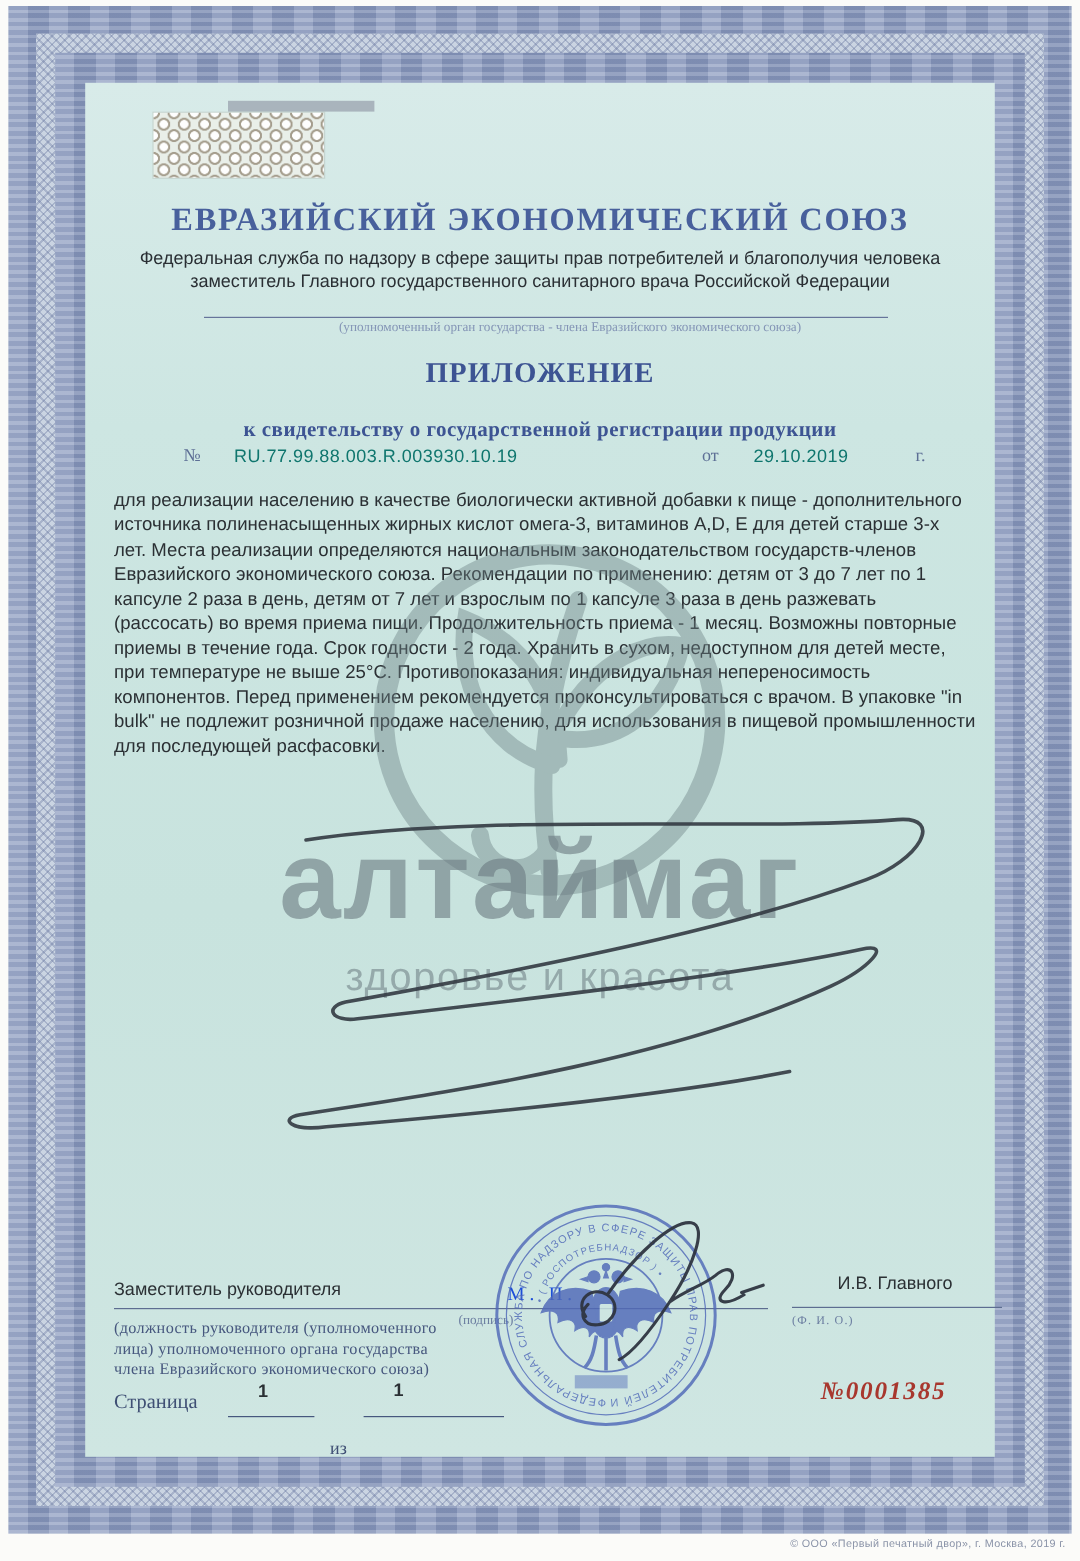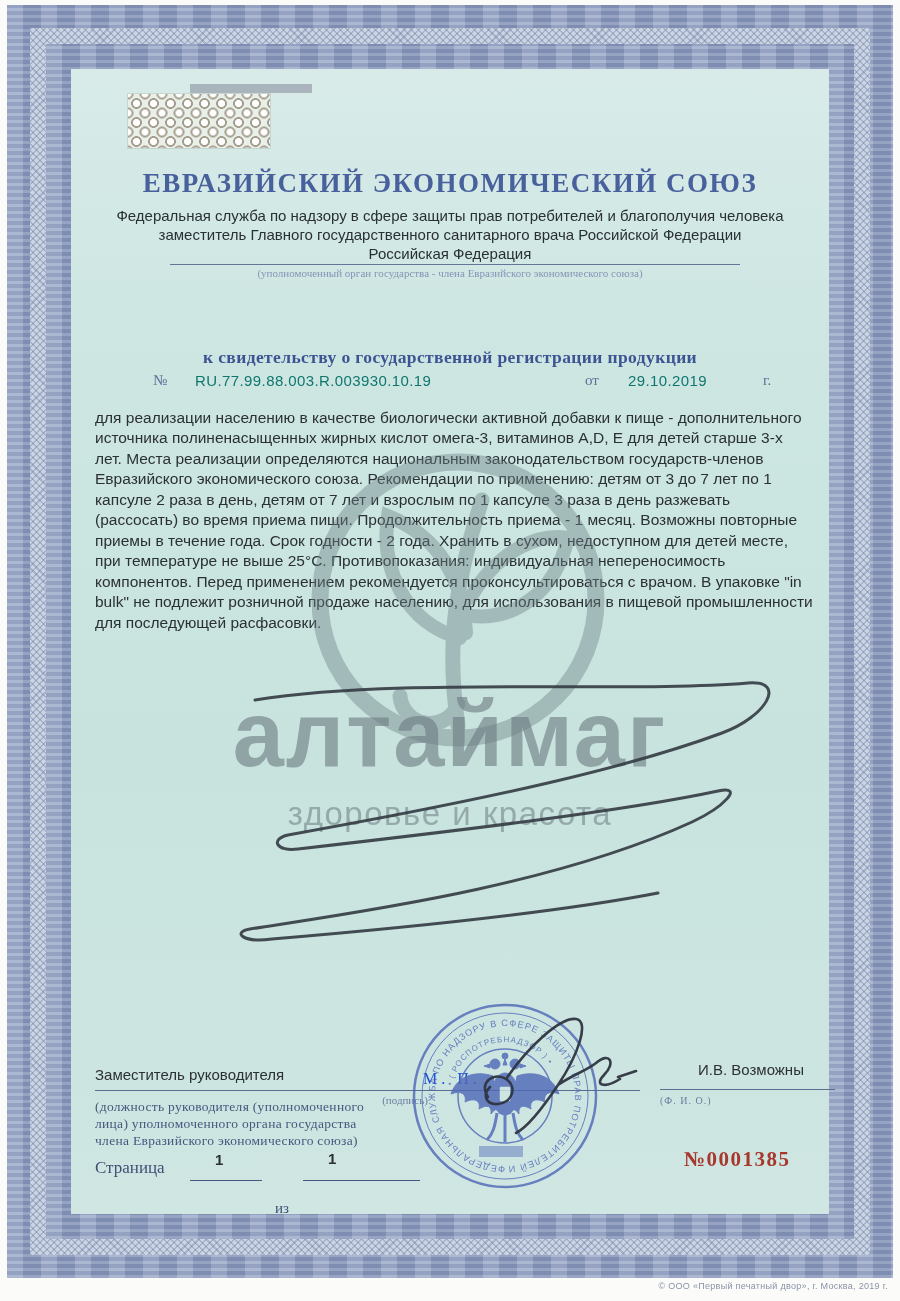--- a/index.html
+++ b/index.html
@@ -32,21 +32,21 @@
     background-size:17px 19px,17px 19px;background-position:0 0,8.5px 9.5px;
     box-shadow:0 0 0 1px rgba(150,150,140,.25);}
   .scan-strip{position:absolute;left:190px;top:84px;width:122px;height:9px;background:#99a2ad;opacity:.75;}
   
   .center-band{position:absolute;left:72px;width:756px;text-align:center;}
   .union-title{top:168px;font-family:"Liberation Serif",serif;font-weight:bold;font-size:27px;
     letter-spacing:1.5px;color:#48609c;}
   .auth-line{font-size:15px;color:#2a2f34;}
   .a1{top:207px;} .a2{top:226px;} .a3{top:245px;}
   .head-rule{position:absolute;left:170px;top:264px;width:570px;border-top:1.5px solid #66749a;}
-  .auth-caption{top:267px;font-family:"Liberation Serif",serif;font-size:11px;color:#8495b6;}
+  .auth-caption{top:267px;font-family:"Liberation Serif",serif;font-size:11px;color:#8495b6;padding-left:25px;}
   .doc-title{top:298px;font-family:"Liberation Serif",serif;font-weight:bold;font-size:24px;
     letter-spacing:1px;color:#3d5493;}
   .doc-subtitle{top:347px;font-family:"Liberation Serif",serif;font-weight:bold;font-size:17.5px;
     color:#3d5493;letter-spacing:.4px;}
   .num-row span{position:absolute;top:372px;}
   .lbl{font-family:"Liberation Serif",serif;font-size:15px;color:#5d6f95;}
   .val{font-size:15px;color:#0f766e;letter-spacing:.4px;}
   
   .body-block{position:absolute;left:95px;top:408px;width:718px;color:#2b3034;}
   .body-heading{font-size:15.5px;font-weight:bold;margin:0 0 7px 0;}
@@ -71,21 +71,21 @@
     font-family:"Liberation Serif",serif;font-size:10px;color:#6b7da0;letter-spacing:1px;}
   .page-label{position:absolute;left:95px;top:1158px;font-family:"Liberation Serif",serif;
     font-size:17px;color:#3f4f74;text-align:right;}
   .of-label{position:absolute;left:275px;top:1200px;font-family:"Liberation Serif",serif;
     font-size:15px;color:#3f4f74;}
   .blank1{position:absolute;left:190px;top:1180px;width:72px;border-top:1px solid #46577e;}
   .blank2{position:absolute;left:303px;top:1180px;width:117px;border-top:1px solid #46577e;}
   .pcur{position:absolute;left:215px;top:1151px;font-size:15px;font-weight:bold;color:#2b3034;}
   .ptot{position:absolute;left:328px;top:1150px;font-size:15px;font-weight:bold;color:#2b3034;}
   .serial{position:absolute;left:684px;top:1147px;font-family:"Liberation Serif",serif;
-    font-weight:bold;font-size:21px;color:#a8372e;letter-spacing:1.5px;}
+    font-weight:bold;font-size:21px;color:#a8372e;letter-spacing:1.5px;font-style:italic;}
   .stamp{position:absolute;left:405px;top:998px;opacity:.82;}
   .stamp-sign{position:absolute;left:468px;top:1005px;}
   .copyright{position:absolute;right:12px;top:1281px;font-size:9px;color:#8a93a8;letter-spacing:.3px;}
 </style>
 </head>
 <body>
 
 <div class="page">
 
   <div class="frame-outer">
@@ -95,24 +95,24 @@
       </div>
     </div>
   </div>
 
   <div class="scan-strip"></div>
   <div class="hologram"></div>
 
   <div class="center-band union-title" style="position:absolute;">ЕВРАЗИЙСКИЙ ЭКОНОМИЧЕСКИЙ СОЮЗ</div>
   <div class="center-band auth-line a1" style="position:absolute;">Федеральная служба по надзору в сфере защиты прав потребителей и благополучия человека</div>
   <div class="center-band auth-line a2" style="position:absolute;">заместитель Главного государственного санитарного врача Российской Федерации</div>
-  <div class="center-band auth-line a3" style="position:absolute;">Российская Федерация</div>
   <div class="head-rule"></div>
   <div class="center-band auth-caption" style="position:absolute;">(уполномоченный орган государства - члена Евразийского экономического союза)</div>
 
+  <div class="center-band doc-title" style="position:absolute;">ПРИЛОЖЕНИЕ</div>
   <div class="center-band doc-subtitle" style="position:absolute;">к свидетельству о государственной регистрации продукции</div>
 
   <div class="num-row">
     <span class="lbl" style="left:153px;">№</span>
     <span class="val" style="left:195px;">RU.77.99.88.003.R.003930.10.19</span>
     <span class="lbl" style="left:585px;">от</span>
     <span class="val" style="left:628px;">29.10.2019</span>
     <span class="lbl" style="left:763px;">г.</span>
   </div>
 
@@ -135,21 +135,21 @@
 
   <svg class="big-sign" width="620" height="300" viewBox="0 0 620 300">
     <path d="M55,45 C200,22 430,38 548,28 C588,25 566,62 522,78
              C430,112 300,142 88,180 C70,184 76,197 98,194
              C255,176 425,156 518,136 C545,130 524,152 492,167
              C350,232 152,258 50,274 C32,277 42,288 72,284
              C215,272 365,256 458,238" fill="none" stroke="#333a42" stroke-width="3" stroke-linecap="round" opacity="0.9"></path>
   </svg>
 
   <div class="pos-title">Заместитель  руководителя</div>
-  <div class="signer">И.В. Возможны</div>
+  <div class="signer">И.В. Главного</div>
   <div class="mp-mark">М. П.</div>
   <div class="sig-line1"></div>
   <div class="sig-line2"></div>
   <div class="sig-caption">(подпись)</div>
   <div class="pos-caption">
     <div>(должность руководителя (уполномоченного</div>
     <div>лица) уполномоченного органа государства</div>
     <div>члена Евразийского экономического союза)</div>
   </div>
   <div class="fio-caption">(Ф. И. О.)</div>

